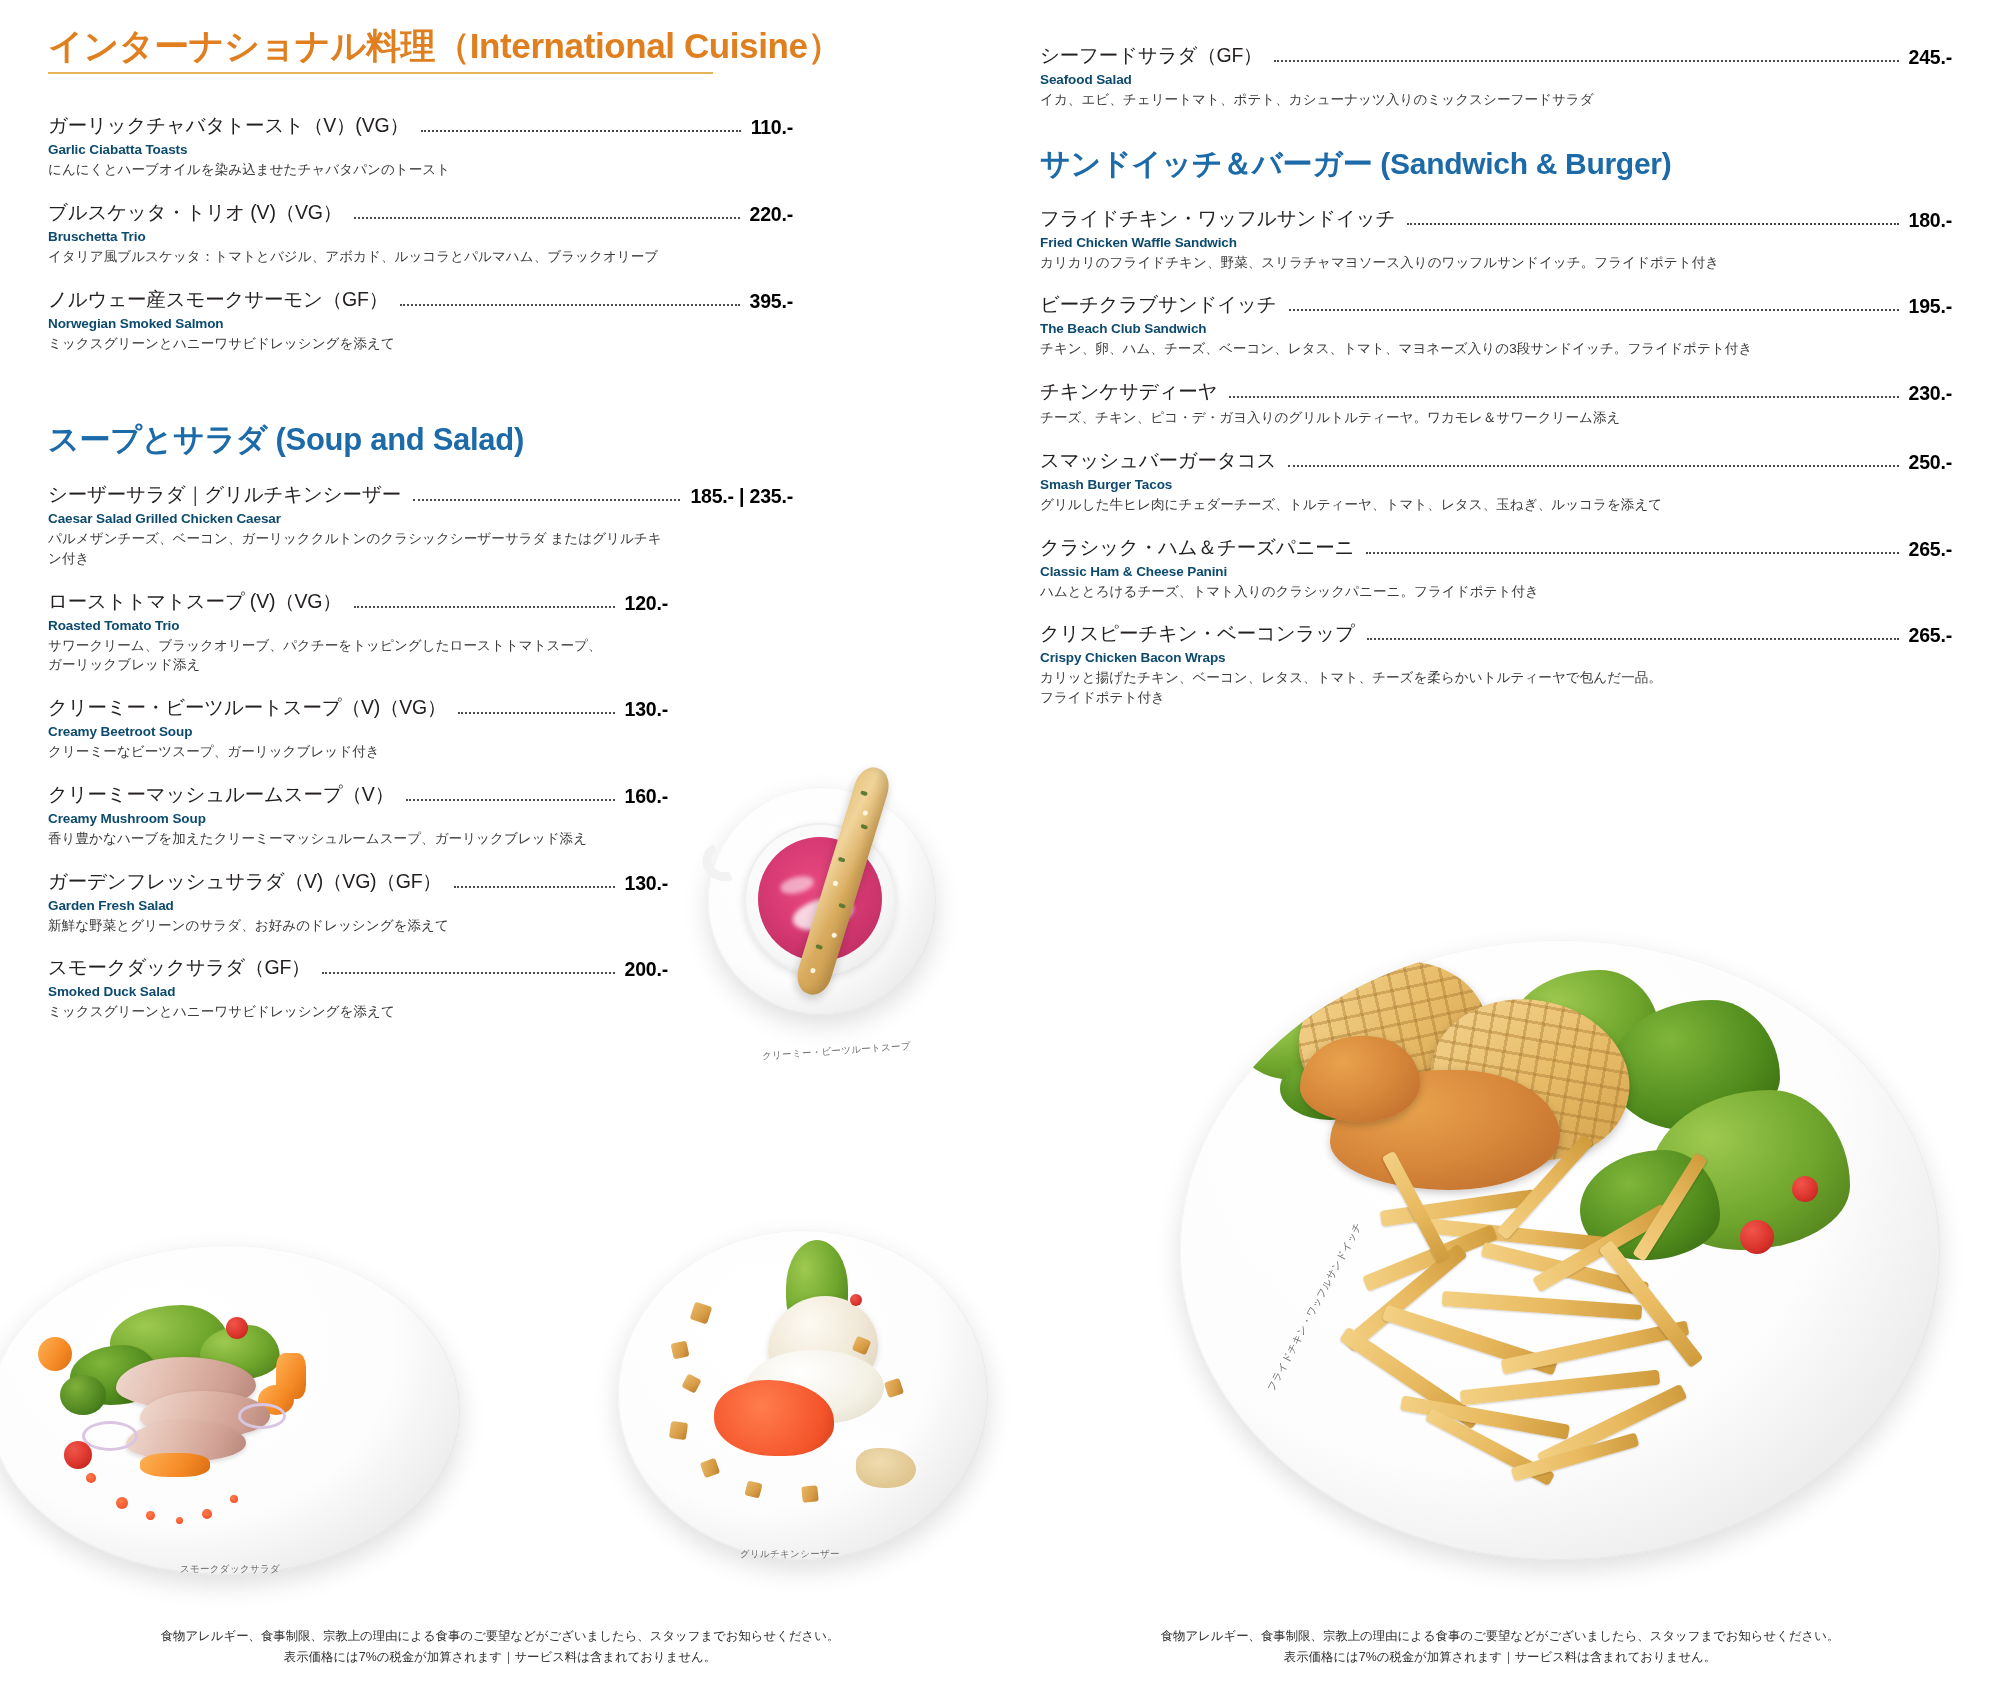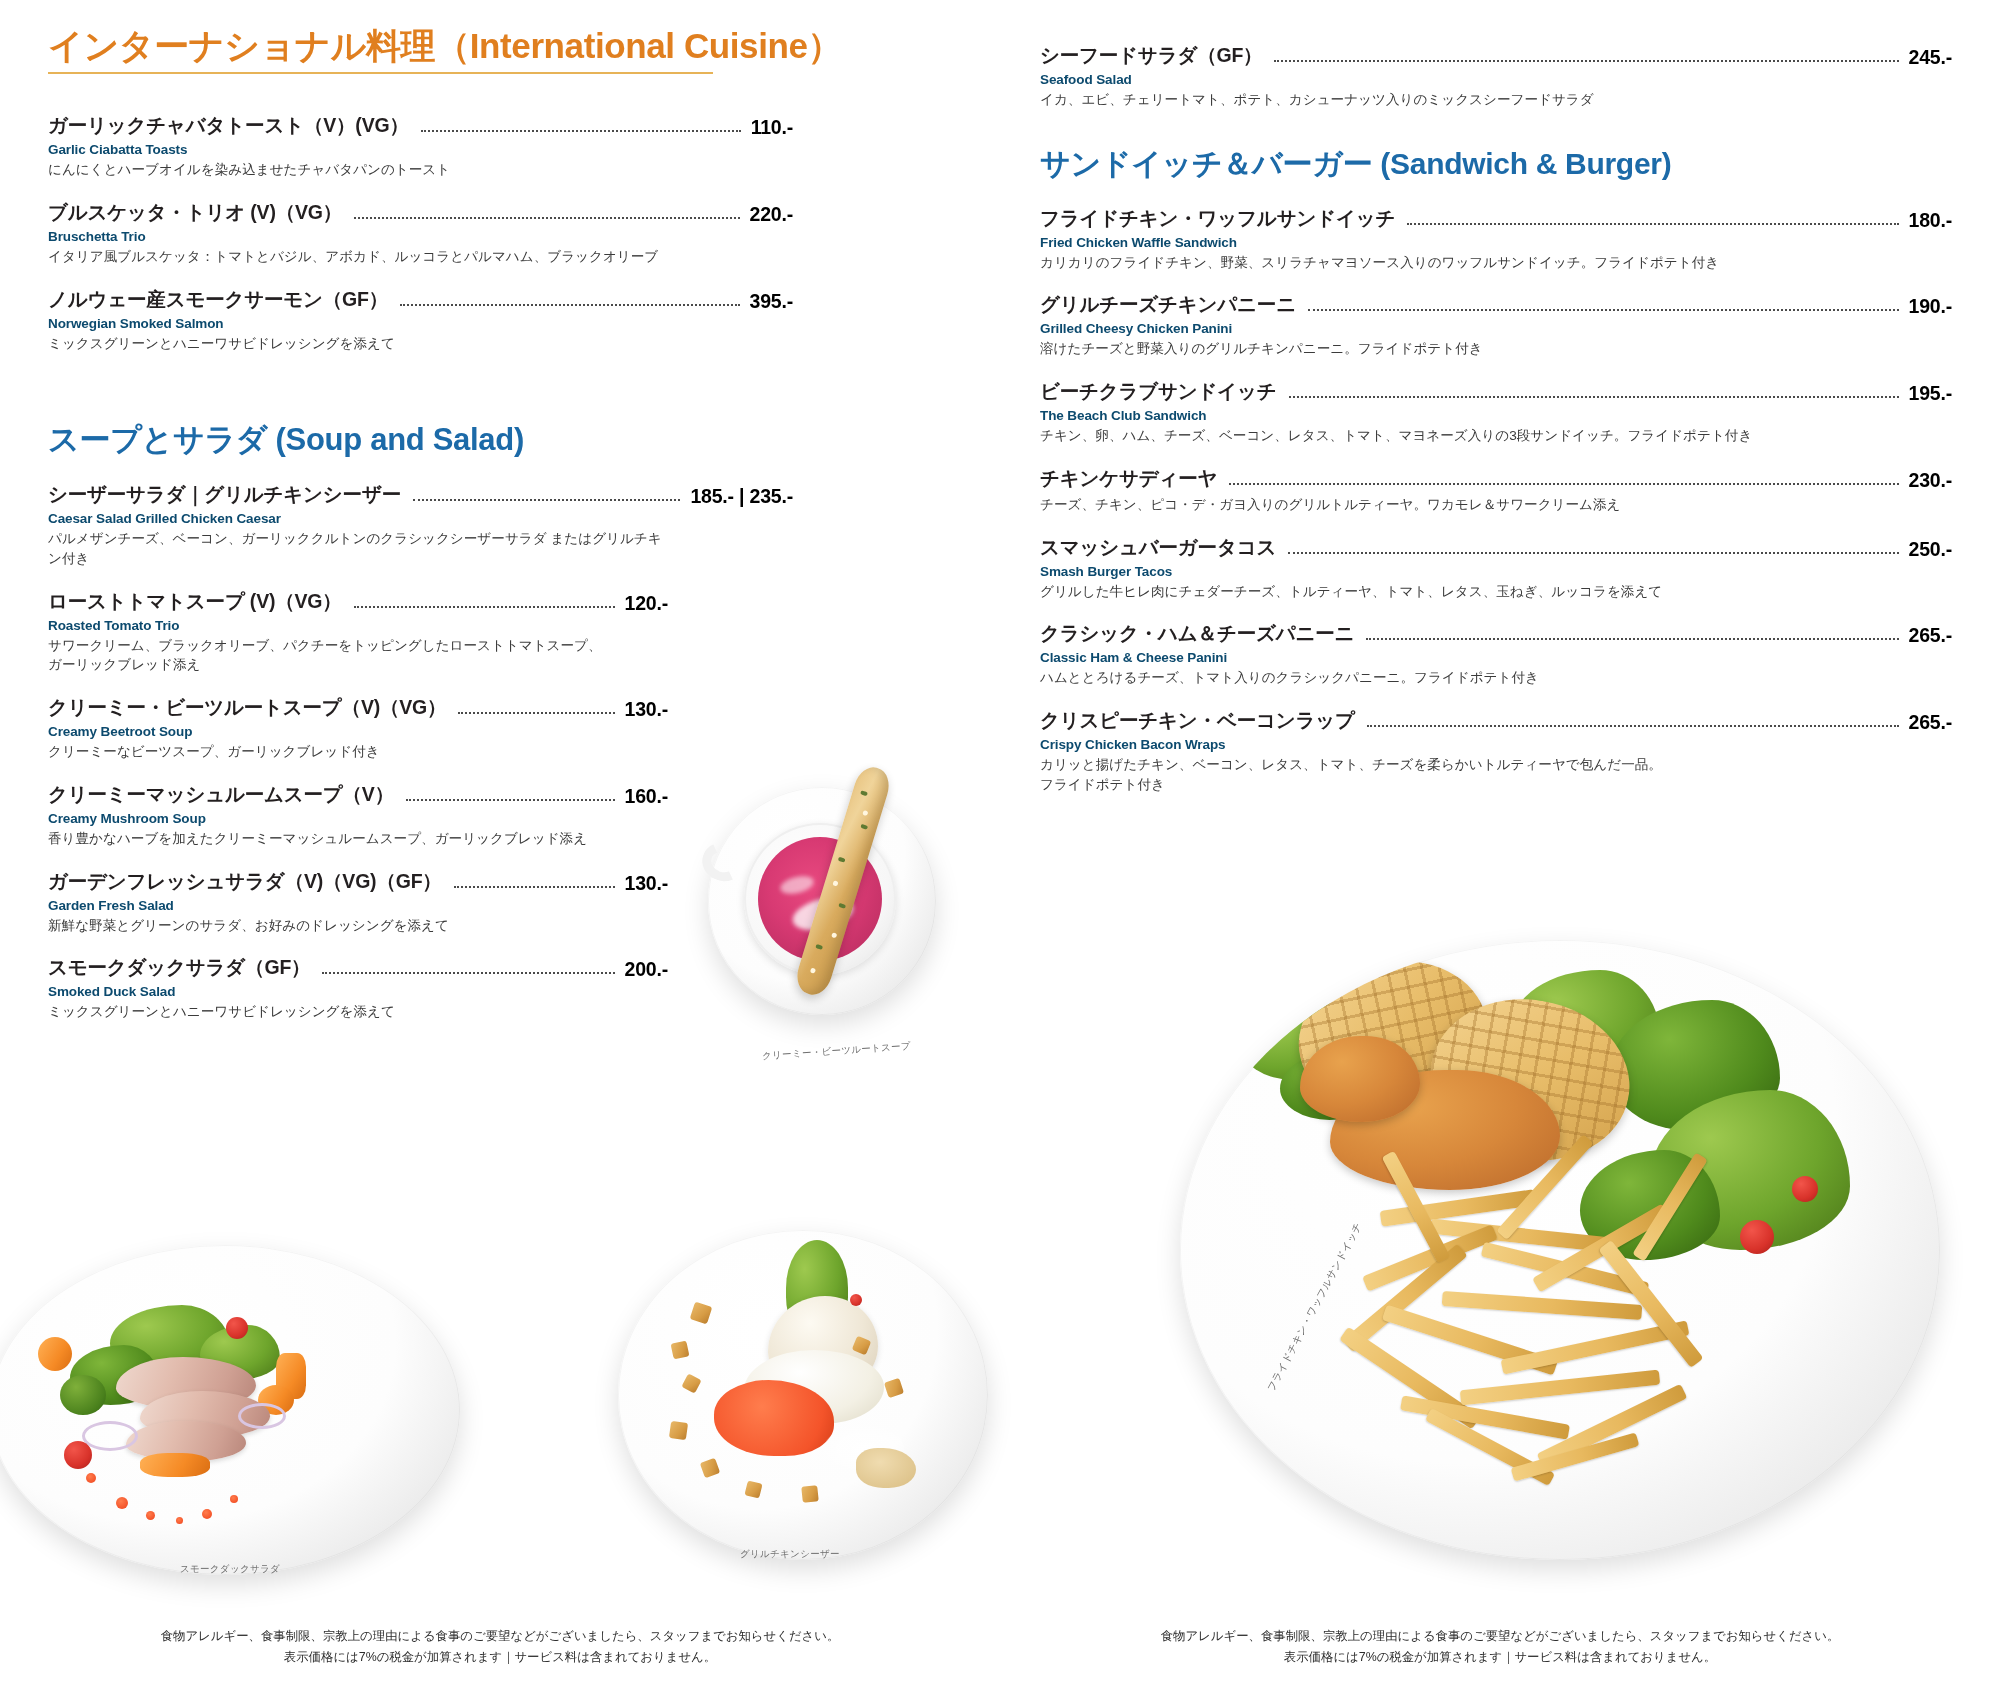--- a/index.html
+++ b/index.html
@@ -54,21 +54,21 @@
 
   
   .item { margin-bottom: 19px; position: relative; }
   .item-row {
     display: flex;
     align-items: flex-end;
     width: 100%;
   }
   .item-name {
     font-size: 19.5px;
-    font-weight: 700;
+    font-weight: 400;
     color: #231f20;
     white-space: nowrap;
     letter-spacing: -0.2px;
   }
   .dots {
     flex: 1 1 auto;
     border-bottom: 2.2px dotted #4a4a4a;
     margin: 0 10px 7px 12px;
     height: 1px;
     min-width: 18px;
@@ -470,29 +470,20 @@
     <div class="item">
       <div class="item-row">
         <span class="item-name">フライドチキン・ワッフルサンドイッチ</span>
         <span class="dots"></span>
         <span class="item-price">180.-</span>
       </div>
       <div class="item-en">Fried Chicken Waffle Sandwich</div>
       <div class="item-desc">カリカリのフライドチキン、野菜、スリラチャマヨソース入りのワッフルサンドイッチ。フライドポテト付き</div>
     </div>
 
-    <div class="item">
-      <div class="item-row">
-        <span class="item-name">グリルチーズチキンパニーニ</span>
-        <span class="dots"></span>
-        <span class="item-price">190.-</span>
-      </div>
-      <div class="item-en">Grilled Cheesy Chicken Panini</div>
-      <div class="item-desc">溶けたチーズと野菜入りのグリルチキンパニーニ。フライドポテト付き</div>
-    </div>
 
     <div class="item">
       <div class="item-row">
         <span class="item-name">ビーチクラブサンドイッチ</span>
         <span class="dots"></span>
         <span class="item-price">195.-</span>
       </div>
       <div class="item-en">The Beach Club Sandwich</div>
       <div class="item-desc">チキン、卵、ハム、チーズ、ベーコン、レタス、トマト、マヨネーズ入りの3段サンドイッチ。フライドポテト付き</div>
     </div>

